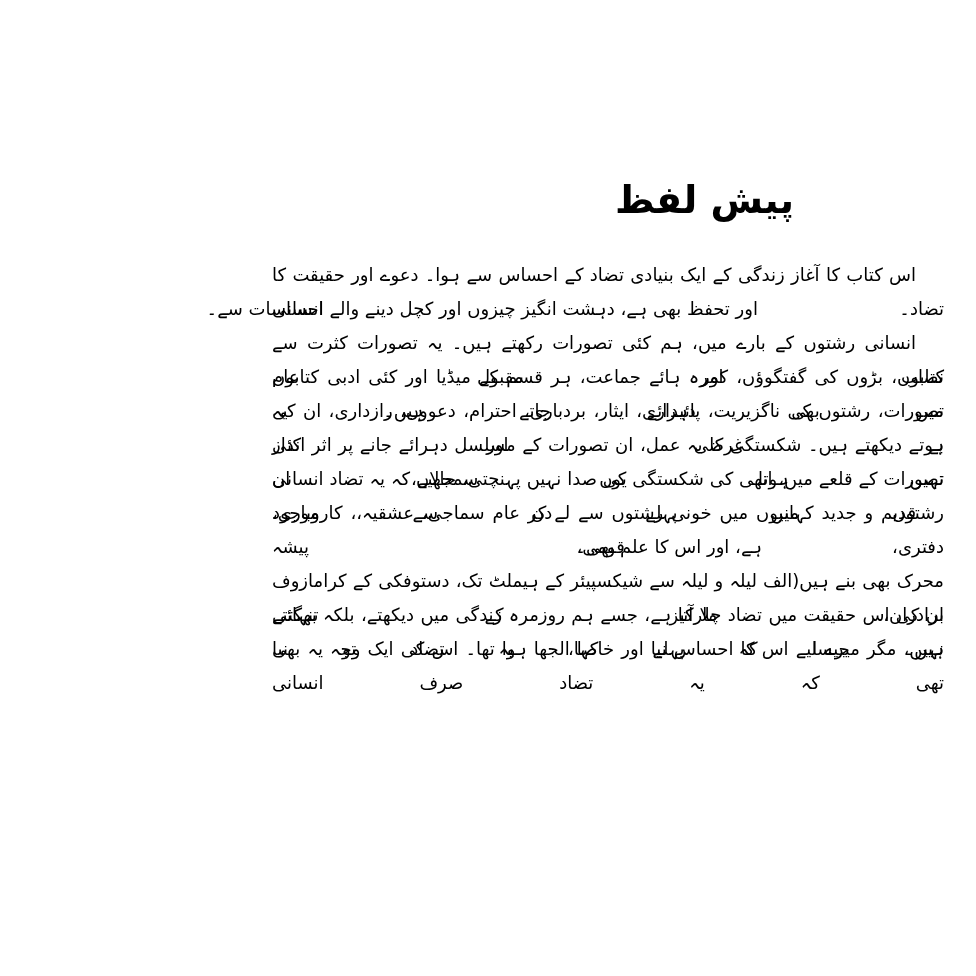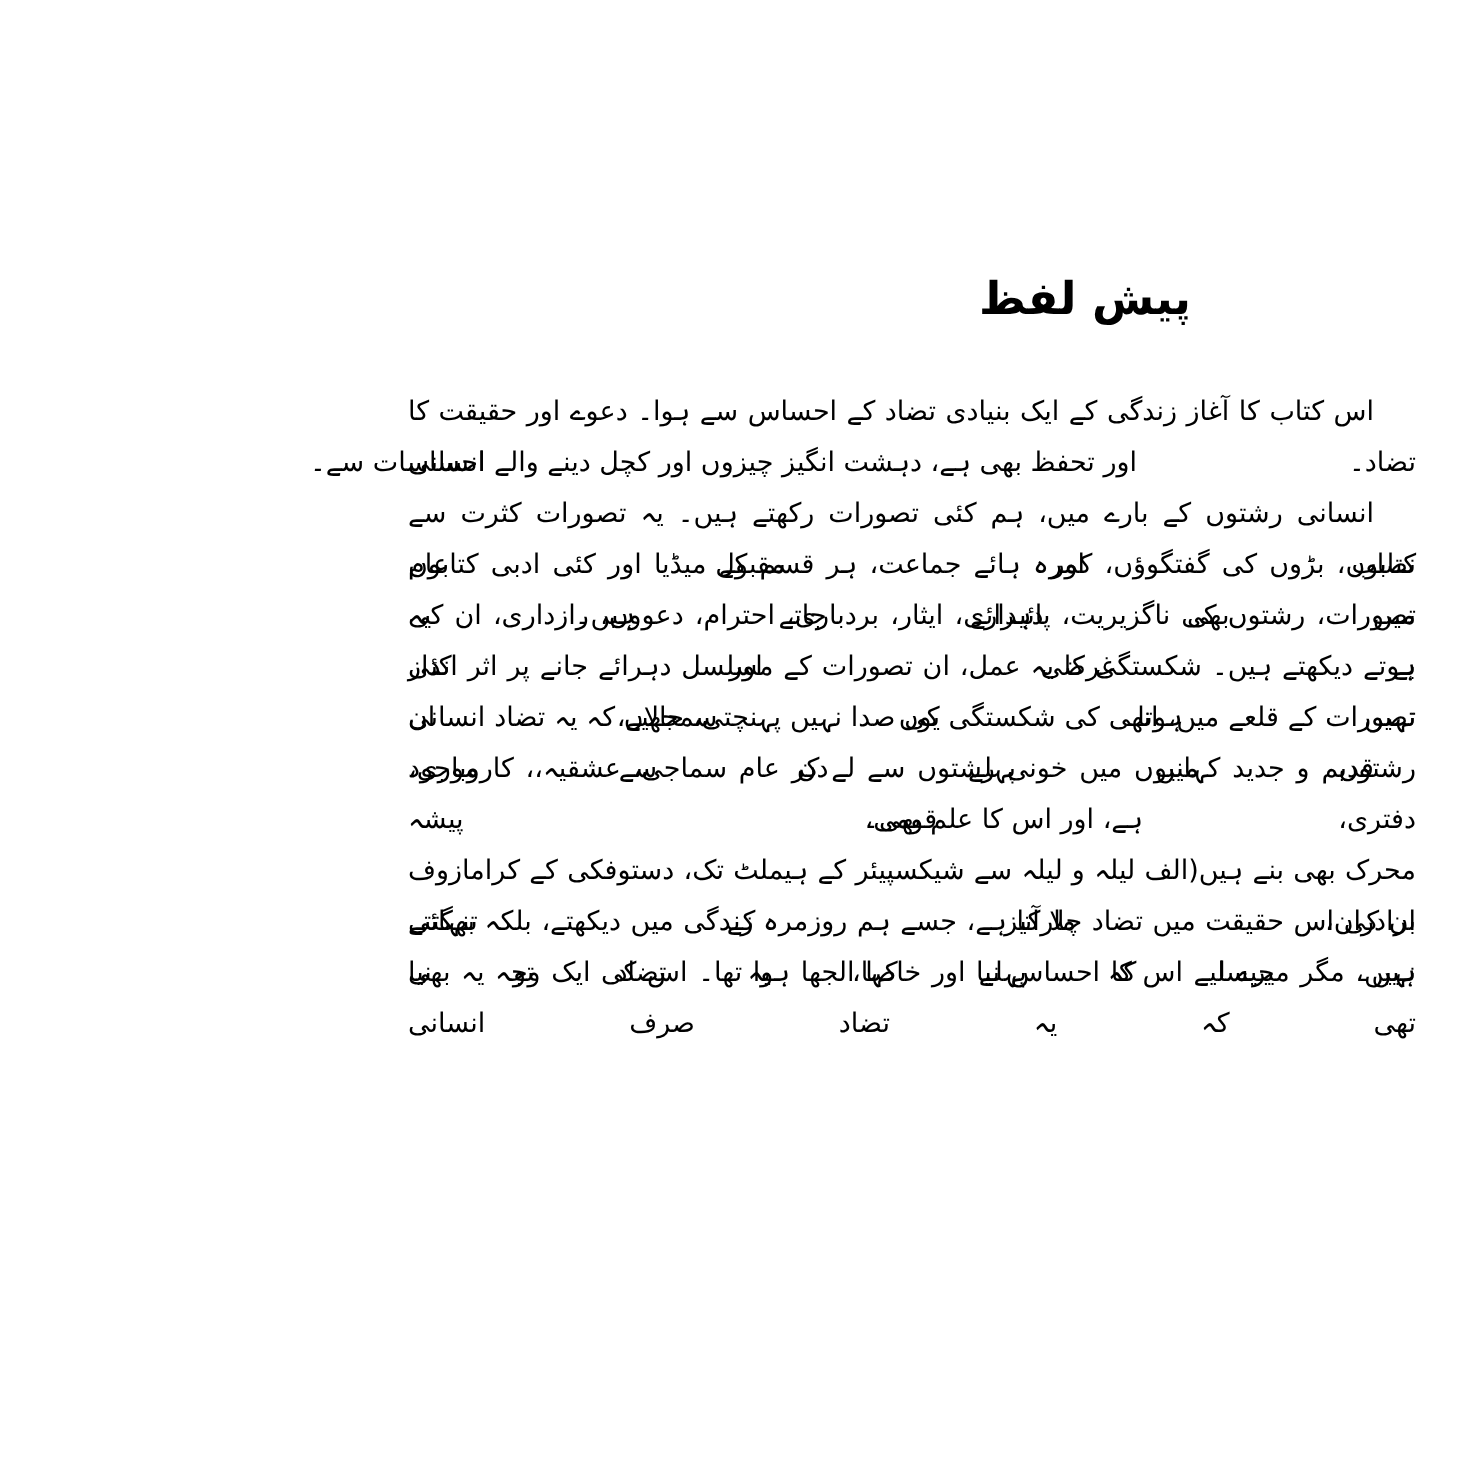--- a/index.html
+++ b/index.html
@@ -27,21 +27,21 @@
     left: 232px;
     top: 0;
     width: 712px;
     direction: rtl;
   }
   .page-title {
     margin-top: 170px;
     text-align: right;
     padding-left: 0;
     padding-right: 150px;
-    font-size: 30px;
+    font-size: 38px;
     font-weight: bold;
     line-height: 60px;
     letter-spacing: -1px;
     white-space: nowrap;
   }
   .body-block {
     margin-top: 28px;
   }
   .line {
     direction: rtl;

